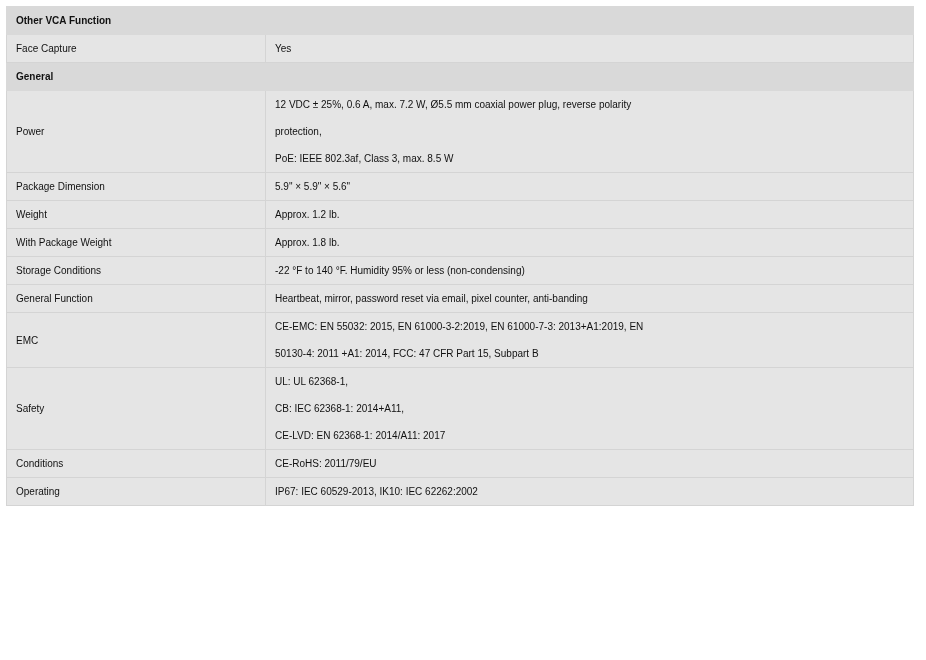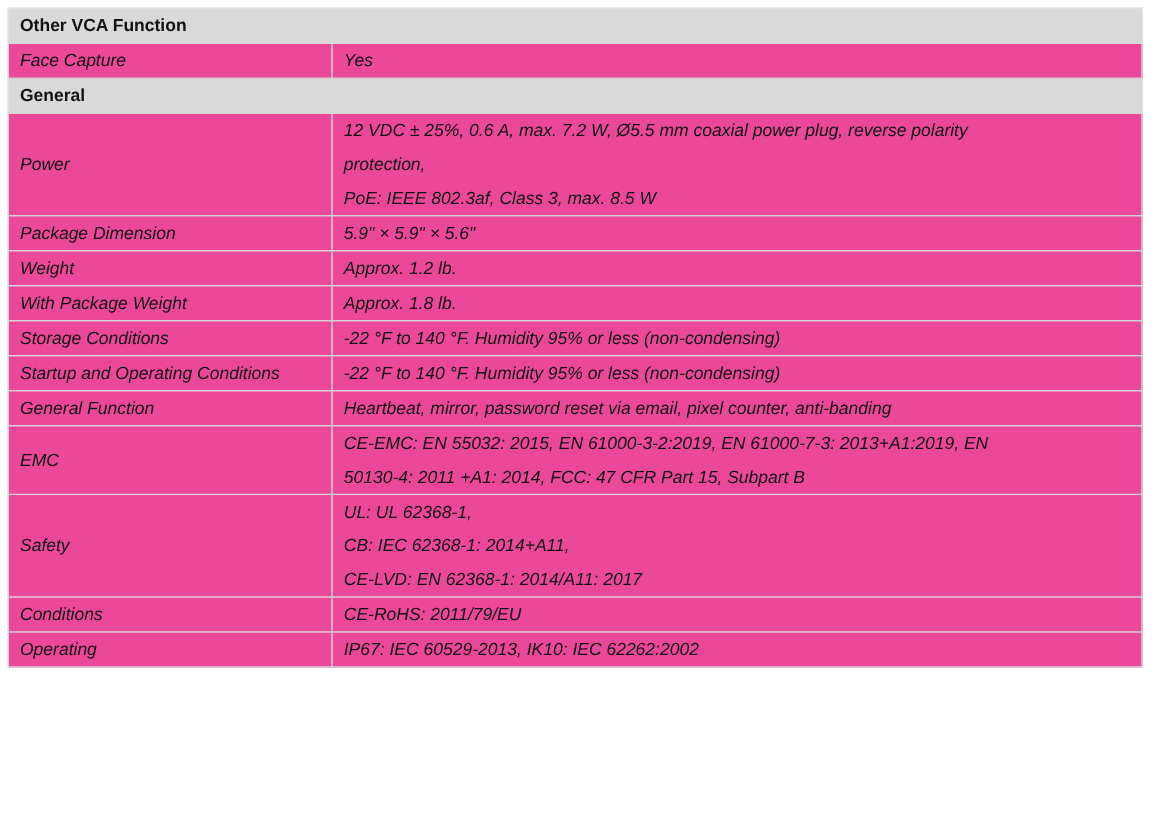--- a/index.html
+++ b/index.html
@@ -15,41 +15,40 @@
       font-family: "Liberation Sans", "DejaVu Sans", sans-serif;
       color: #111111;
     }
     .spec-table {
       position: absolute;
       left: 6px;
       top: 6px;
       width: 907px;
       border-collapse: collapse;
       table-layout: fixed;
-      font-size: 14px;
+      font-size: 10px;
       padding-left: 12px;
     }
     .spec-table td {
       border: 1px solid #d4d4d4;
       padding: 0 9px;
       vertical-align: middle;
       line-height: 27px;
     }
     .spec-table col.c1 { width: 259px; }
     .spec-table col.c2 { width: 648px; }
     .section-row td {
       background: #d9d9d9;
       font-weight: bold;
       height: 27px;
       border-color: #d9d9d9;
     }
     .data-row td {
-      background: #ec4899;
+      background: #e5e5e5;
       height: 27px;
-      font-style: italic;
     }
     .value-line {
       display: block;
     }
   </style>
 </head>
 <body>
 
 <table class="spec-table">
   <colgroup>
@@ -97,26 +96,20 @@
           <span class="value-line">Approx. 1.8 lb.</span>
         </td>
     </tr>
     <tr class="data-row">
       <td>Storage Conditions</td>
       <td>
           <span class="value-line">-22 °F to 140 °F. Humidity 95% or less (non-condensing)</span>
         </td>
     </tr>
     <tr class="data-row">
-      <td>Startup and Operating Conditions</td>
-      <td>
-          <span class="value-line">-22 °F to 140 °F. Humidity 95% or less (non-condensing)</span>
-        </td>
-    </tr>
-    <tr class="data-row">
       <td>General Function</td>
       <td>
           <span class="value-line">Heartbeat, mirror, password reset via email, pixel counter, anti-banding</span>
         </td>
     </tr>
 
     <tr class="data-row">
       <td>EMC</td>
       <td>
         <span class="value-line">CE-EMC: EN 55032: 2015, EN 61000-3-2:2019, EN 61000-7-3: 2013+A1:2019, EN</span>

